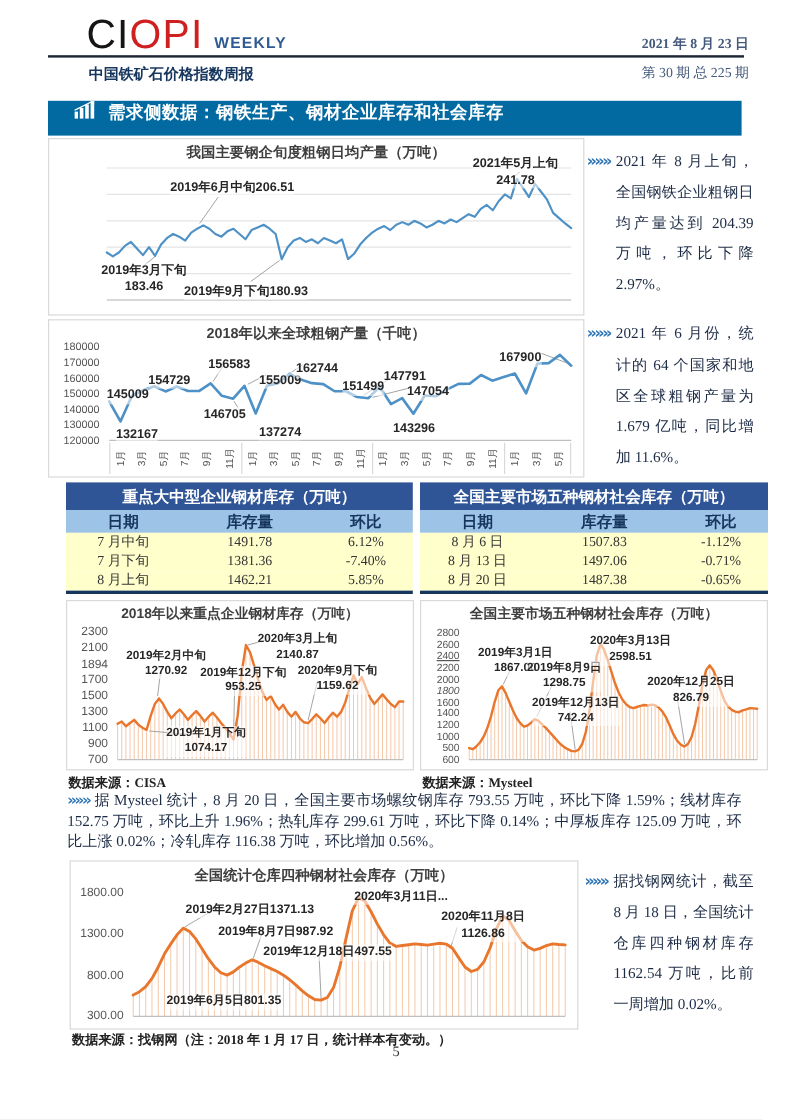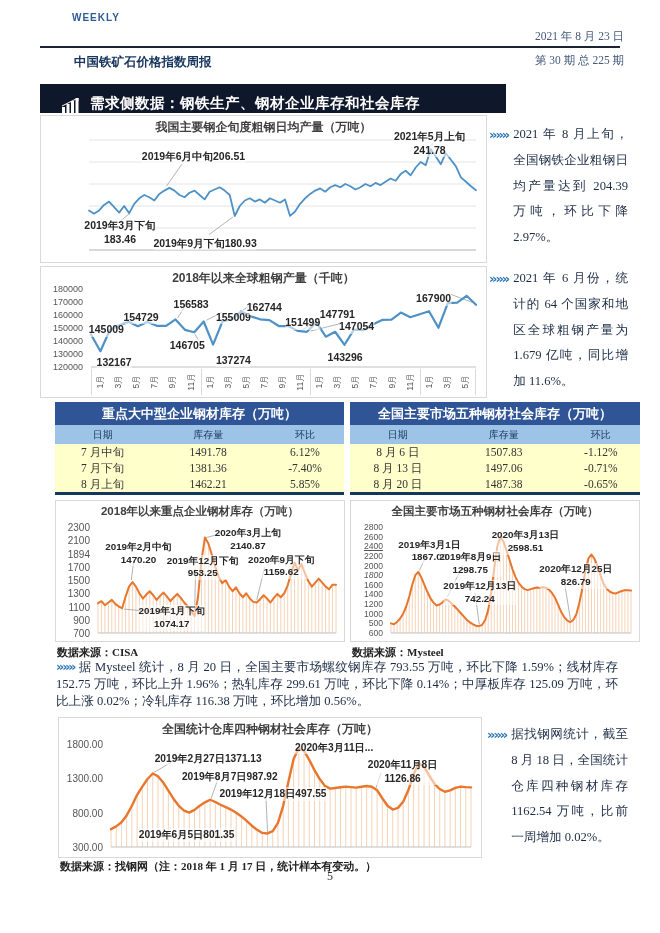--- a/index.html
+++ b/index.html
@@ -3,30 +3,30 @@
 <meta charset="utf-8">
 <style>
   html,body{margin:0;padding:0;background:#e8e8e8;}
   .page{position:relative;width:660px;height:933px;background:#ffffff;margin:0 auto;
         font-family:"Liberation Serif","DejaVu Serif",serif;overflow:hidden;}
   
   .logo-row{position:absolute;left:72px;top:12px;display:flex;align-items:flex-end;gap:9px;}
   .logo{font-family:"Liberation Sans","DejaVu Sans",sans-serif;font-size:34px;font-weight:500;
         letter-spacing:1px;line-height:1;}
   .lg-black{color:#151515;} .lg-red{color:#cf1f1f;}
-  .weekly{font-family:"Liberation Sans",sans-serif;font-size:10px;font-weight:700;color:#2e5a94;
+  .weekly{font-family:"Liberation Sans",sans-serif;font-size:13px;font-weight:700;color:#2e5a94;
           letter-spacing:1px;margin-bottom:3px;}
-  .hdr-date{position:absolute;right:36px;top:29px;font-size:11.5px;color:#44597c;}
+  .hdr-date{position:absolute;right:36px;top:29px;font-size:11.5px;color:#44597c;font-weight:bold;}
   .rule{position:absolute;left:40px;top:46px;width:580px;height:2.4px;background:#1b2433;}
   .subtitle{position:absolute;left:74px;top:54px;font-family:"Liberation Sans",sans-serif;
             font-size:12.5px;font-weight:700;color:#17365d;}
   .issue{position:absolute;right:36px;top:53px;font-size:11.5px;color:#44597c;}
   
-  .banner{position:absolute;left:40px;top:84px;width:466px;height:29px;background:#0f172a;
-          display:flex;align-items:flex-end;padding-left:22px;box-sizing:border-box;gap:9px;}
+  .banner{position:absolute;left:40px;top:84px;width:578px;height:29px;background:#0369a1;
+          display:flex;align-items:flex-start;padding-left:22px;box-sizing:border-box;gap:9px;}
   .banner span{color:#fff;font-family:"Liberation Sans",sans-serif;font-size:14.5px;font-weight:700;
           letter-spacing:0.5px;}
   
   .chartbox{position:absolute;background:#fff;border:1px solid #d9d9d9;box-sizing:border-box;}
   .ctitle{position:absolute;top:3px;left:0;right:0;text-align:center;
           font-family:"Liberation Sans",sans-serif;font-weight:700;color:#3f3f3f;}
   .chartbox[data-chart="0"] .ctitle,.chartbox[data-chart="1"] .ctitle{font-size:12px;}
   .chartbox[data-chart="2"] .ctitle,.chartbox[data-chart="3"] .ctitle{font-size:11.5px;}
   .chartbox[data-chart="4"] .ctitle{font-size:12px;}
   .cbody{position:absolute;}
@@ -58,37 +58,38 @@
   .bullet.side{display:flex;gap:5px;}
   .bullet.side .chev{font-size:13px;line-height:2.05;}
   .bullet.side p{margin:0;flex:1;font-size:12.6px;line-height:2.05;text-align:justify;}
   .bullet.wide{font-size:12.6px;line-height:1.36;text-align:justify;margin:0;}
   .bullet.wide .chev{font-size:12.6px;margin-right:4px;}
   
   .datatable{position:absolute;border-bottom:3px solid #17365d;font-family:"Liberation Sans",sans-serif;}
   .ttitle{height:23px;line-height:23px;background:#2f5597;color:#fff;font-size:13px;font-weight:700;
           text-align:center;}
   .thead{display:flex;height:19px;line-height:19px;background:#9dc3e6;color:#17365d;
-         font-size:10px;font-weight:400;}
+         font-size:13px;font-weight:700;}
   .trow{display:flex;height:16px;line-height:16px;background:#ffffcc;color:#333;
         font-size:11.5px;font-family:"Liberation Serif",serif;}
   .thead span,.trow span{text-align:center;}
   .thead span:nth-child(1),.trow span:nth-child(1){width:33%;}
   .thead span:nth-child(2),.trow span:nth-child(2){width:40%;}
   .thead span:nth-child(3),.trow span:nth-child(3){width:27%;}
   
   .src{position:absolute;font-size:11px;font-weight:700;color:#222;}
   .pagenum{position:absolute;left:0;top:869px;width:660px;text-align:center;font-size:12px;color:#333;}
 </style>
 </head>
 <body>
 
 <div class="page">
 
   <div class="logo-row">
+    <span class="logo"><span class="lg-black">CI</span><span class="lg-red">OPI</span></span>
     <span class="weekly">WEEKLY</span>
   </div>
   <div class="hdr-date">2021 年 8 月 23 日</div>
   <div class="rule"></div>
   <div class="subtitle">中国铁矿石价格指数周报</div>
   <div class="issue">第 30 期 总 225 期</div>
 
   <div class="banner">
     <svg width="19" height="15" viewBox="0 0 19 15">
       <rect x="0" y="9" width="3" height="6" fill="#fff"></rect>
@@ -350,21 +351,21 @@
           <line x1="0" x2="100" y1="100" y2="100" stroke="#bfbfbf" stroke-width="1" vector-effect="non-scaling-stroke"></line>
           <line x1="15" y1="32" x2="14" y2="50" stroke="#a0a0a0" stroke-width="0.8" vector-effect="non-scaling-stroke"></line>
           <line x1="52" y1="6" x2="45.5" y2="10" stroke="#a0a0a0" stroke-width="0.8" vector-effect="non-scaling-stroke"></line>
           <line x1="41" y1="40" x2="40.6" y2="82" stroke="#a0a0a0" stroke-width="0.8" vector-effect="non-scaling-stroke"></line>
           <line x1="70" y1="38" x2="66.7" y2="69" stroke="#a0a0a0" stroke-width="0.8" vector-effect="non-scaling-stroke"></line>
           <line x1="24" y1="80" x2="11" y2="77.5" stroke="#a0a0a0" stroke-width="0.8" vector-effect="non-scaling-stroke"></line>
           <polyline points="0.00,71.88 1.45,70.00 2.90,73.75 4.35,71.25 5.80,68.75 7.25,72.50 8.70,75.00 10.14,76.61 11.59,65.63 13.04,56.25 14.49,51.86 15.94,56.25 17.39,62.50 18.84,67.50 20.29,63.75 21.74,60.62 23.19,64.38 24.64,68.75 26.09,65.00 27.54,61.88 28.99,65.63 30.43,70.00 31.88,66.25 33.33,63.13 34.78,66.88 36.23,71.25 37.68,75.00 39.13,79.38 40.58,84.17 42.03,65.63 43.48,31.25 44.93,9.95 46.38,15.63 47.83,26.25 49.28,37.50 50.72,46.88 52.17,53.13 53.62,50.00 55.07,56.25 56.52,60.62 57.97,56.88 59.42,62.50 60.87,66.25 62.32,62.50 63.77,67.50 65.22,70.63 66.67,71.27 68.12,68.13 69.57,64.38 71.01,67.50 72.46,71.25 73.91,66.88 75.36,63.13 76.81,66.25 78.26,62.50 79.71,55.00 81.16,43.75 82.61,33.75 84.06,40.63 85.51,35.00 86.96,43.75 88.41,51.25 89.86,56.25 91.30,52.50 92.75,48.75 94.20,52.50 95.65,56.25 97.10,58.75 98.55,54.37 100.00,54.37" fill="none" stroke="#e8762c" stroke-width="2" stroke-linejoin="round" stroke-linecap="round" vector-effect="non-scaling-stroke"></polyline>
         </svg>
         <div class="ann" style="left: 17%; top: 13%;">
           <div>2019年2月中旬</div>
-          <div>1470.20</div>
+          <div>1270.92</div>
         </div>
         <div class="ann" style="left: 63%; top: 0%;">
           <div>2020年3月上旬</div>
           <div>2140.87</div>
         </div>
         <div class="ann" style="left: 44%; top: 26%;">
           <div>2019年12月下旬</div>
           <div>953.25</div>
         </div>
         <div class="ann" style="left: 77%; top: 25%;">

